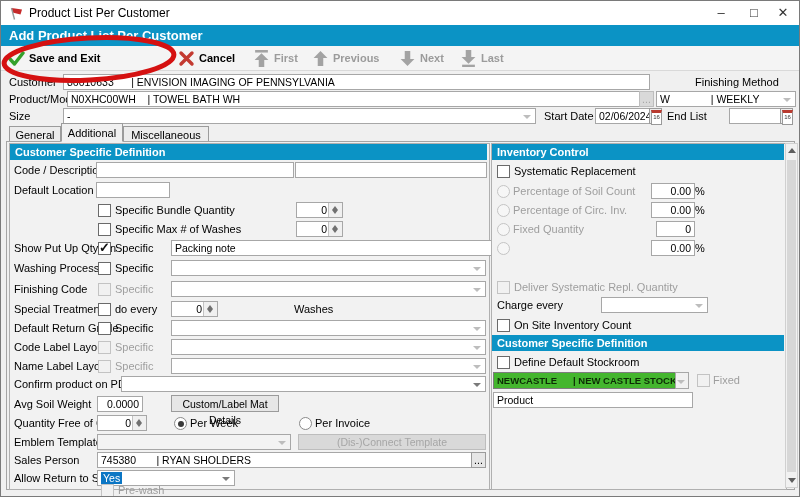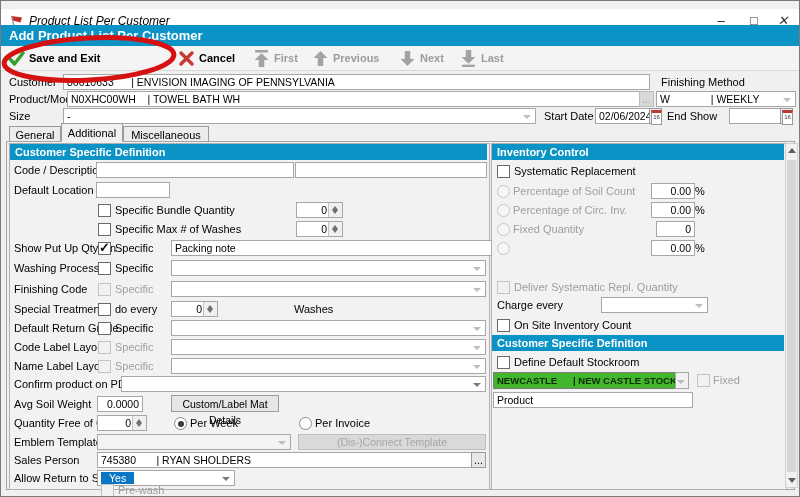--- a/index.html
+++ b/index.html
@@ -1,19 +1,19 @@
 <!DOCTYPE html>
 <html><head>
 <meta charset="utf-8">
 <style>
   html,body{margin:0;padding:0;background:#fff;font-family:"Liberation Sans",sans-serif;font-size:11px;color:#000;}
   #win{position:relative;width:798px;height:495px;border:1px solid #7a7a7a;background:#f0f0f0;overflow:hidden}
   .abs{position:absolute}
   
-  #titlebar{position:absolute;left:0;top:8px;width:100%;height:24px;background:#fff;font-style:italic;}
+  #titlebar{position:absolute;left:0;top:0;width:100%;height:24px;background:#fff;}
   #titletext{position:absolute;left:28px;top:0;height:24px;line-height:24px;font-size:12px}
   .wbtn{position:absolute;top:0;width:32px;height:23px;text-align:center;line-height:23px;font-size:13px;color:#333;cursor:default}
   
   #bluehdr{position:absolute;left:0;top:24px;width:100%;height:21px;background:#0b93c5;color:#fff;font-weight:bold;font-size:13px;line-height:21px;padding-left:8px;box-sizing:border-box}
   
   #toolbar{position:absolute;left:0;top:45px;width:100%;height:25px;background:#f4f4f4;border-bottom:1px solid #d9d9d9;box-sizing:border-box}
   .tlab{position:absolute;top:45px;height:25px;line-height:25px;font-weight:bold;font-size:11px}
   .tlab.nav{font-weight:bold;color:#9b9b9b}
   .ticon{position:absolute;top:49px;width:17px;height:17px}
   
@@ -47,21 +47,21 @@
   .tab{position:absolute;line-height:16px;text-align:center;border:1px solid #9b9b9b;background:#ececec;box-sizing:border-box;cursor:default}
   .tab.active{background:#f0f0f0;z-index:6;border-bottom:1px solid #f0f0f0}
   #content{position:absolute;left:5px;top:140px;width:789px;height:349px;border:1px solid #a5a5a5;background:#f0f0f0;box-sizing:border-box;z-index:1}
   
   #sbar{position:absolute;left:784px;top:142px;width:13px;height:345px;background:#f1f1f1;border:1px solid #d0d0d0;box-sizing:border-box;z-index:3}
   .sarr{position:absolute;left:1px;width:9px;height:9px}
   .sarr.up{top:4px;border-left:4.5px solid transparent;border-right:4.5px solid transparent;border-bottom:5px solid #5e5e5e;height:0;width:0;left:2px}
   .sarr.dn{bottom:4px;border-left:4.5px solid transparent;border-right:4.5px solid transparent;border-top:5px solid #5e5e5e;height:0;width:0;left:2px}
   #sthumb{position:absolute;left:1px;top:16px;width:9px;height:312px;background:#d7d7d7}
   .z2{z-index:2}
-  .sel{background:#0b76c4;color:#fff;padding:0 8px}
+  .sel{background:#0b76c4;color:#fff;padding:0 2px}
   .greencmb{position:absolute;height:17px;background:#44b62e;border:1px solid #7d7d7d;box-sizing:border-box;font-weight:bold;font-size:9.5px;line-height:15px;padding-left:3px;white-space:pre;overflow:hidden;color:#0c2b05}
   #annot{position:absolute;left:0px;top:34px;width:190px;height:52px;z-index:9;pointer-events:none}
 </style>
 </head>
 <body>
 
 <div id="win">
 
   <div id="titlebar">
     <svg class="abs" style="left:8px;top:5px" width="15" height="15" viewBox="0 0 15 15">
@@ -103,41 +103,41 @@
     <rect x="2" y="13.8" width="12" height="2.4" fill="#a3a3a3"></rect>
   </svg>
   <span class="tlab nav" style="left:480px">Last</span>
 
   <svg id="annot" viewBox="0 0 190 52">
     <ellipse cx="88" cy="24" rx="85" ry="21" fill="none" stroke="#d51111" stroke-width="5" transform="rotate(-3 88 24)"></ellipse>
   </svg>
 
   <span class="lb" style="left:8px;top:73px">Customer</span>
   <div class="tb" style="left:62px;top:73px;width:579px">86010633      | ENVISION IMAGING OF PENNSYLVANIA</div>
-  <span class="lb" style="left:660px;top:73px">Finishing Method</span>
+  <span class="lb" style="left:694px;top:73px">Finishing Method</span>
 
   <span class="lb" style="left:8px;top:90px">Product/Model</span>
   <div class="tb" style="left:66px;top:90px;width:569px">N0XHC00WH    | TOWEL BATH WH</div>
   <div class="btn disd" style="left:638px;top:90px;width:15px">...</div>
   <div class="cmb" style="left:655px;top:90px;width:140px">
     <span class="v">W              | WEEKLY</span>
       <span class="chev dis"></span>
   </div>
 
   <span class="lb" style="left:8px;top:107px">Size</span>
   <div class="cmb" style="left:62px;top:107px;width:473px">
     <span class="v">-</span>
       <span class="chev dis"></span>
   </div>
   <span class="lb" style="left:543px;top:107px">Start Date</span>
   <div class="tb" style="left:594px;top:107px;width:50px">02/06/2024</div>
   <div class="cal" style="left:648px;top:107px">
       <i>16</i>
     </div>
-  <span class="lb" style="left:666px;top:107px">End Show</span>
+  <span class="lb" style="left:666px;top:107px">End List</span>
   <div class="tb" style="left:728px;top:107px;width:47px"></div>
   <div class="cal" style="left:779px;top:107px">
       <i>16</i>
     </div>
 
   <div class="tab" style="left:8px;top:125px;width:52px;height:16px">General</div>
   <div class="tab active" style="left:60px;top:122px;width:62px;height:19px;line-height:19px">Additional</div>
   <div class="tab" style="left:122px;top:125px;width:86px;height:16px">Miscellaneous</div>
 
   <div id="content"></div>

